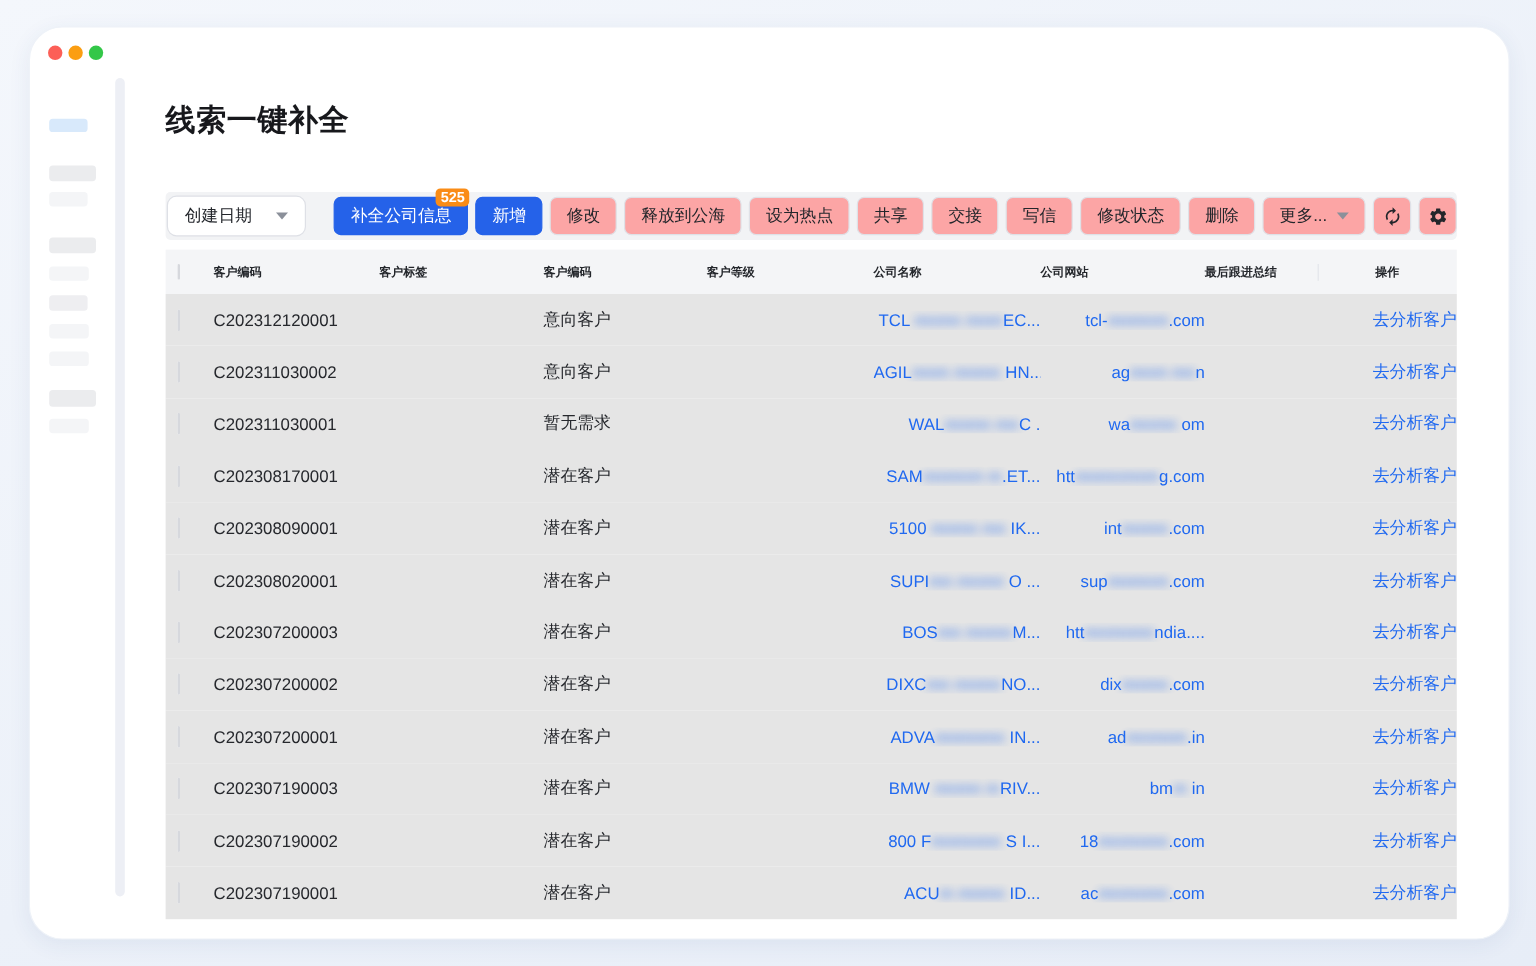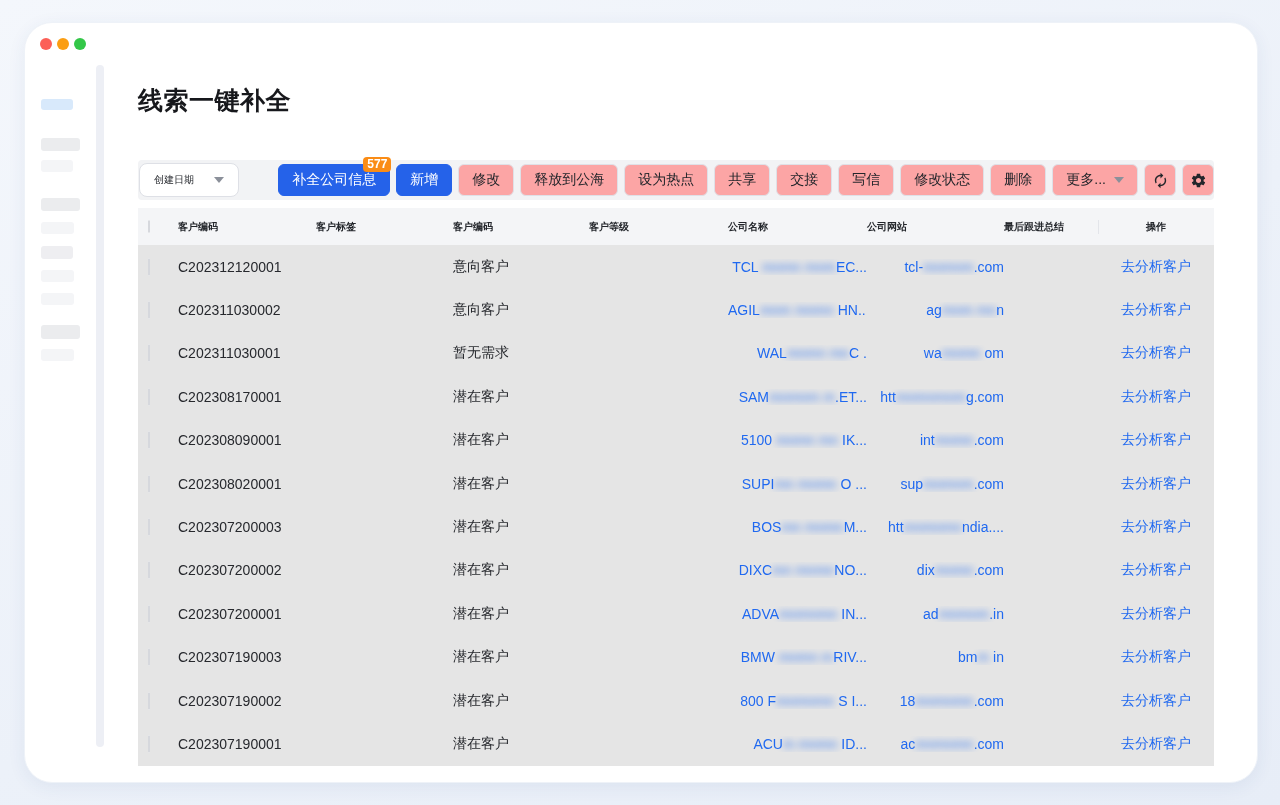--- a/index.html
+++ b/index.html
@@ -33,21 +33,21 @@
   }
   
   .toolbar{
     position:absolute;left:0;top:99px;width:1076px;height:40px;
     background:#f2f3f5;border-radius:4px;
     display:flex;align-items:center;padding:0;box-sizing:border-box;
   }
   .dropdown{
     margin-left:1px;height:34px;background:#fff;border:1px solid #dee0e6;
     border-radius:8px;display:flex;align-items:center;gap:20px;
-    padding:0 14px;font-size:10px;color:#23262b;cursor:pointer;box-sizing:border-box;
+    padding:0 14px;font-size:14px;color:#23262b;cursor:pointer;box-sizing:border-box;
   }
   .chevron{
     width:0;height:0;border-left:5px solid transparent;border-right:5px solid transparent;
     border-top:6px solid #8b909a;display:inline-block;
   }
   .btn-group{margin-left:auto;display:flex;align-items:center;gap:6px;}
   .btn{
     height:32px;border-radius:6px;border:1px solid #dfe1e7;background:#fca5a5;
     font-size:14px;color:#23262b;padding:0 13px;display:flex;align-items:center;
     cursor:pointer;font-family:inherit;white-space:nowrap;
@@ -79,21 +79,21 @@
     grid-template-columns:40px 138px 137px 136px 139px 139px 137px 94px 116px;
     font-size:14px;color:#26282d;background:#e5e5e5;
   }
   .checkbox{
     width:16px;height:16px;border:1px solid #d6d8dd;border-radius:3px;
     background:#fff;margin-left:10px;cursor:pointer;box-sizing:border-box;
   }
   .blue{color:var(--link,#2069f0);}
   .redacted{filter:blur(3.5px);opacity:.8;}
   .cell-company,.cell-website{white-space:nowrap;overflow:hidden;text-align:right;}
-  .cell-action{text-align:center;}
+  .cell-action{text-align:right;}
   .action-link{color:var(--link,#2069f0);cursor:pointer;font-size:14px;}
 </style>
 </head>
 <body>
 
 <div class="canvas">
   <div class="card">
 
     <div class="traffic">
       <span style="background: rgb(252, 95, 87);"></span>
@@ -121,21 +121,21 @@
 
       <div class="toolbar">
         <div class="dropdown">
           <span>创建日期</span>
           <span class="chevron"></span>
         </div>
 
         <div class="btn-group">
           <button class="btn primary with-badge">
             <span>补全公司信息</span>
-            <span class="badge">577</span>
+            <span class="badge">525</span>
           </button>
           <button class="btn primary">
             <span>新增</span>
           </button>
           <button class="btn">
               <span>修改</span>
             </button>
           <button class="btn">
               <span>释放到公海</span>
             </button>

